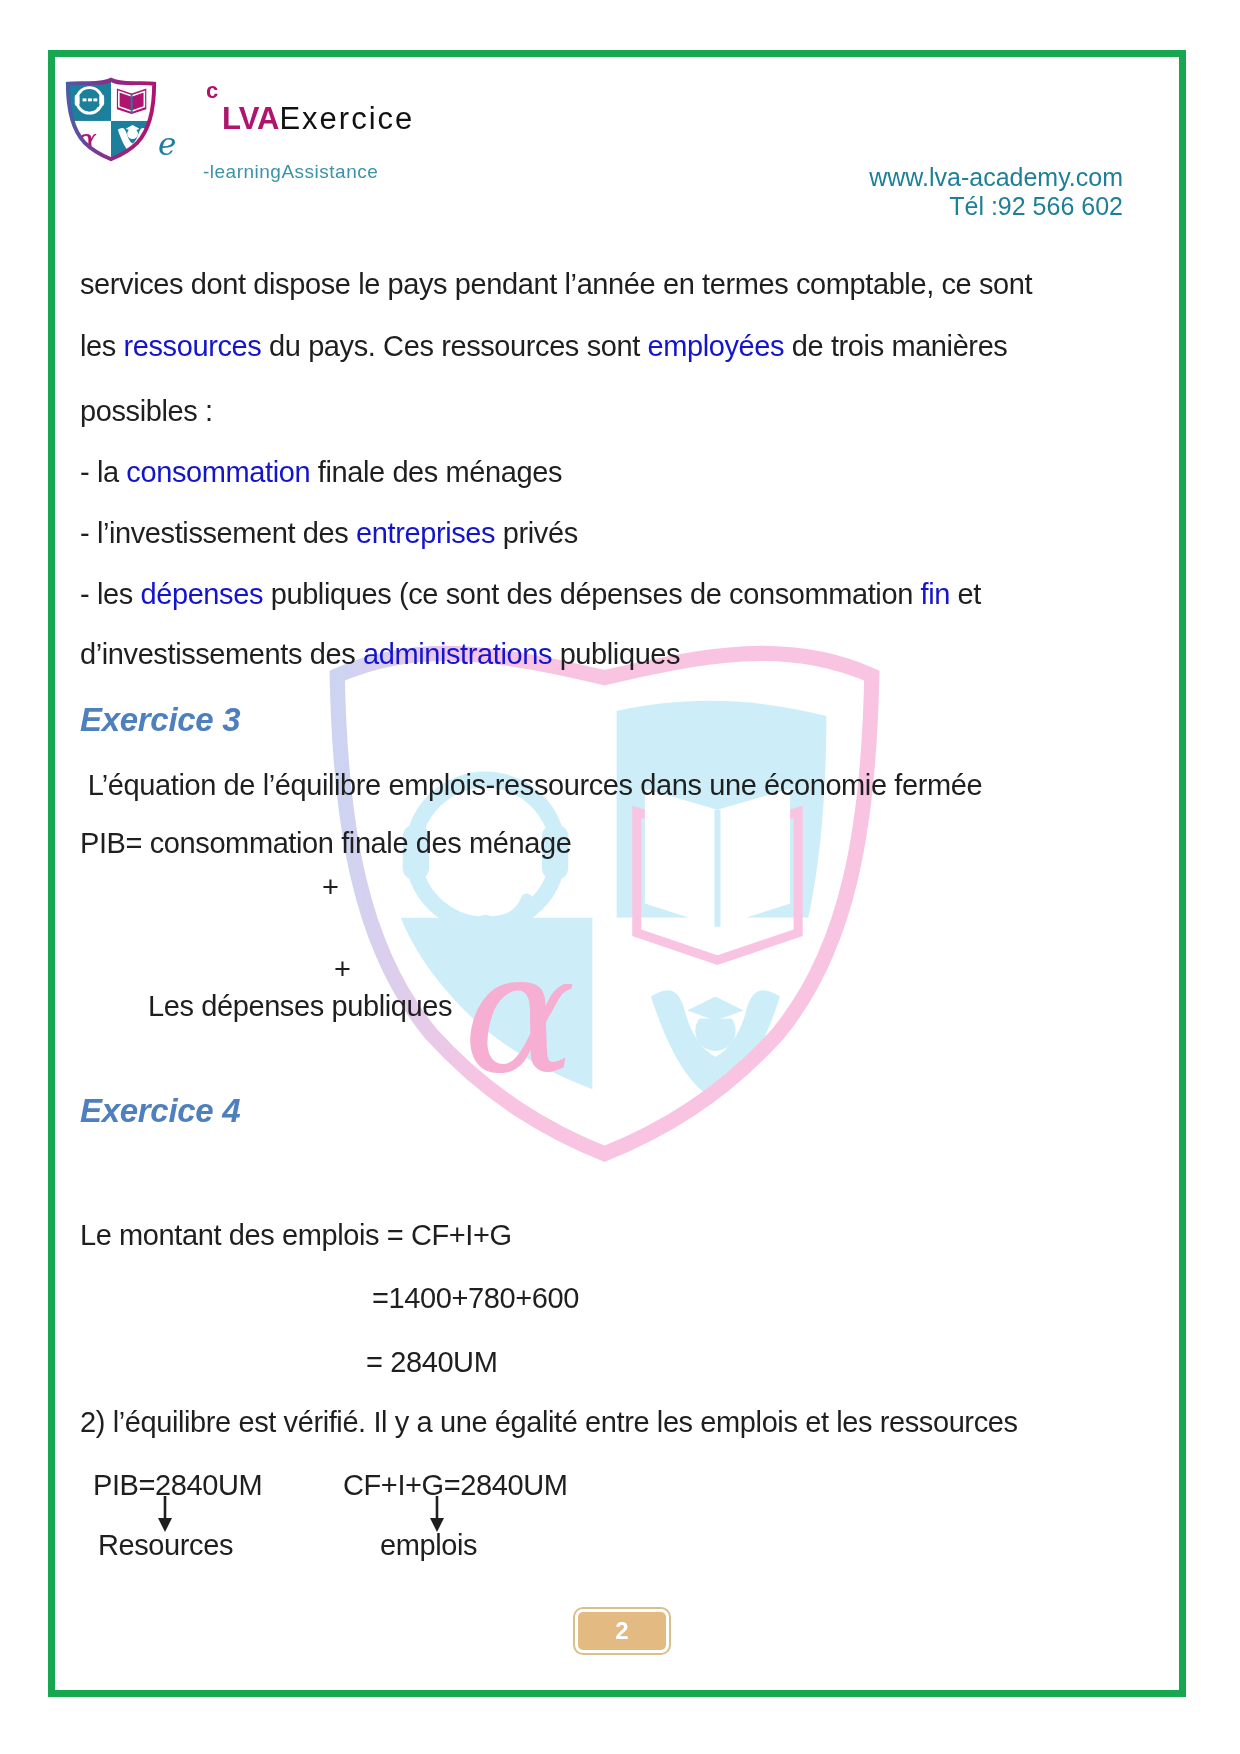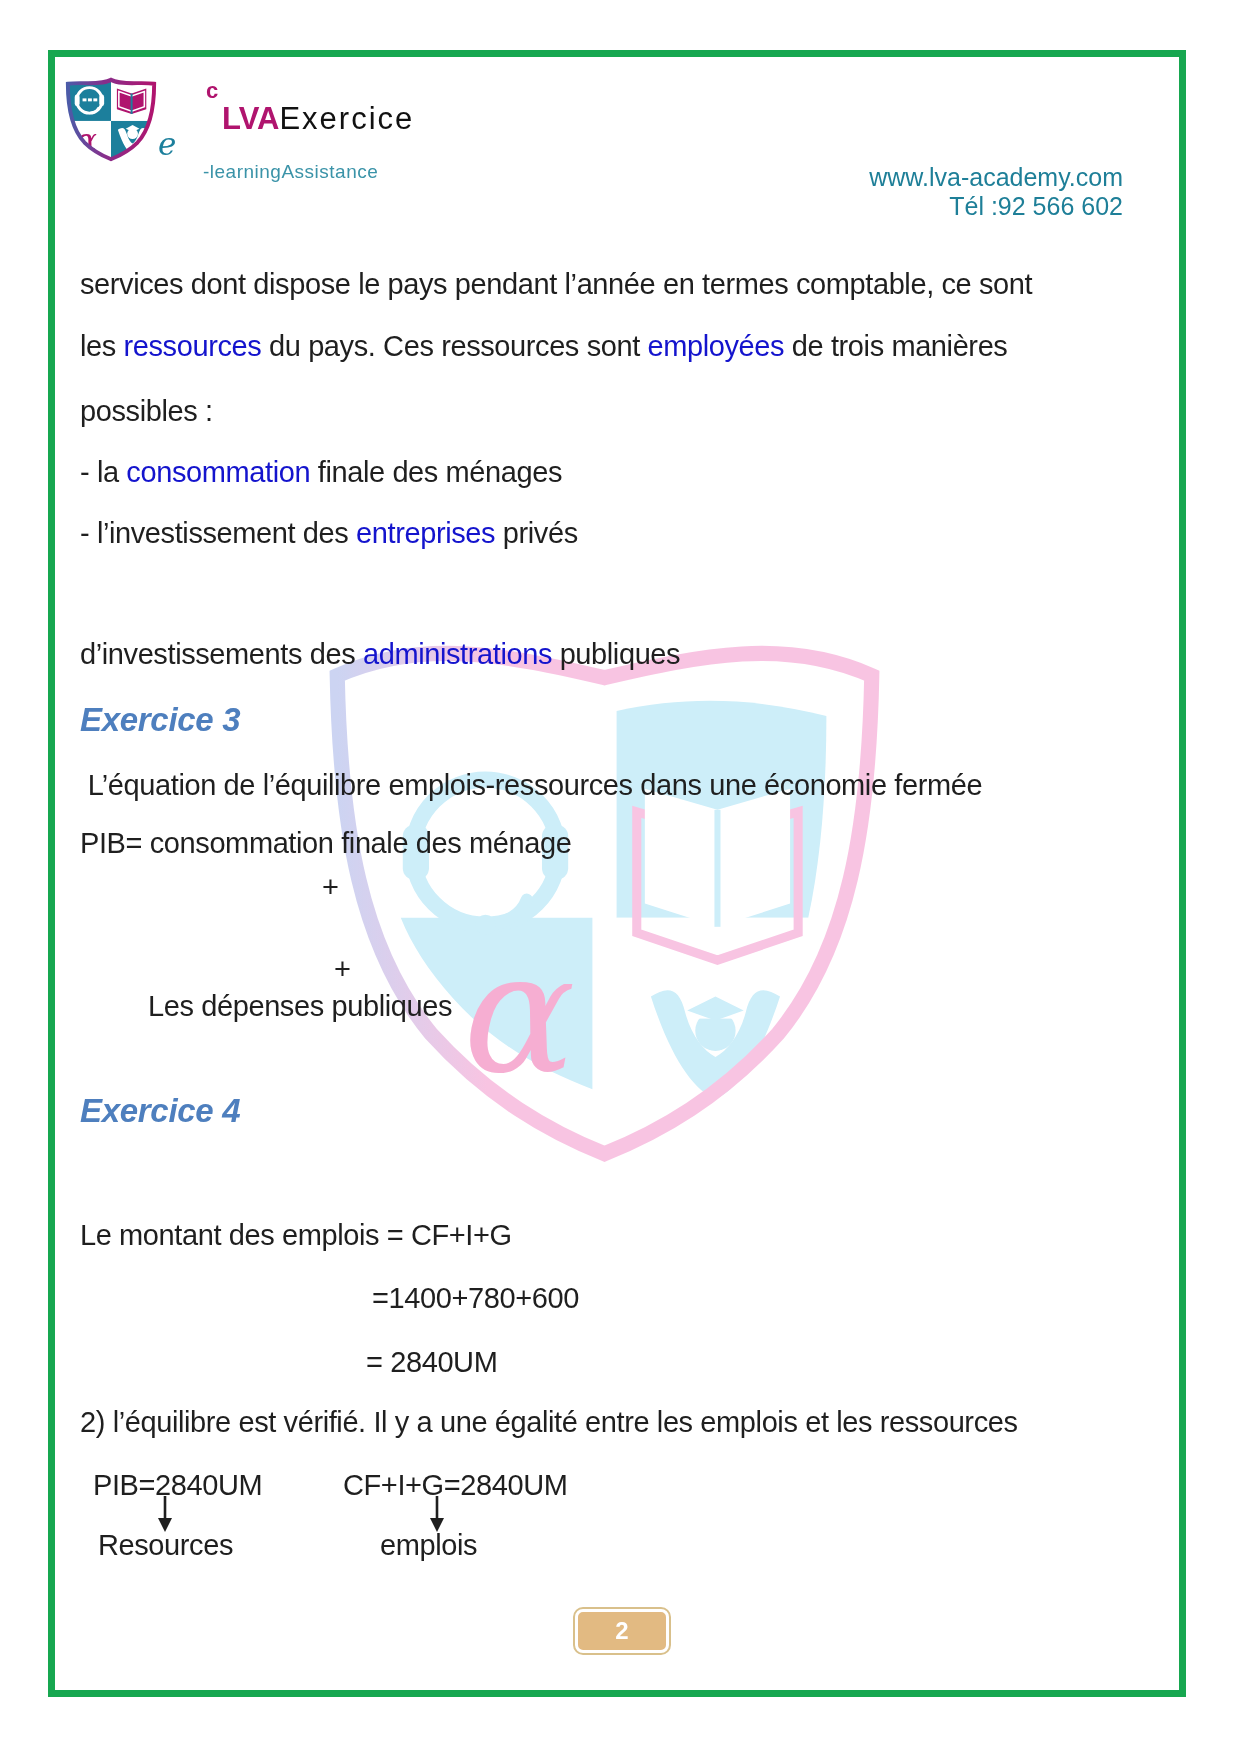--- a/index.html
+++ b/index.html
@@ -139,20 +139,21 @@
     <div>www.lva-academy.com</div>
     <div>Tél :92 566 602</div>
   </div>
 
   <div class="ln" style="top:268px">services dont dispose le pays pendant l’année en termes comptable, ce sont</div>
   <div class="ln" style="top:330px"><span>les </span><span class="blu">ressources</span><span> du pays. Ces ressources sont </span><span class="blu">employées</span><span> de trois manières</span></div>
   <div class="ln" style="top:395px">possibles :</div>
 
   <div class="ln" style="top:456px"><span>- la </span><span class="blu">consommation</span><span> finale des ménages</span></div>
   <div class="ln" style="top:517px"><span>- l’investissement des </span><span class="blu">entreprises</span><span> privés</span></div>
+  <div class="ln" style="top:578px"><span>- les </span><span class="blu">dépenses</span><span> publiques (ce sont des dépenses de consommation </span><span class="blu">fin</span><span> et</span></div>
   <div class="ln" style="top:638px"><span>d’investissements des </span><span class="blu">administrations</span><span> publiques</span></div>
 
   <div class="hd" style="top:701px">Exercice 3</div>
   <div class="ln" style="top:769px"> L’équation de l’équilibre emplois-ressources dans une économie fermée</div>
   <div class="ln" style="top:827px">PIB= consommation finale des ménage</div>
   <div class="ln" style="top:871px;left:322px">+</div>
   <div class="ln" style="top:953px;left:334px">+</div>
   <div class="ln" style="top:990px;left:148px">Les dépenses publiques</div>
 
   <div class="hd" style="top:1092px">Exercice 4</div>

